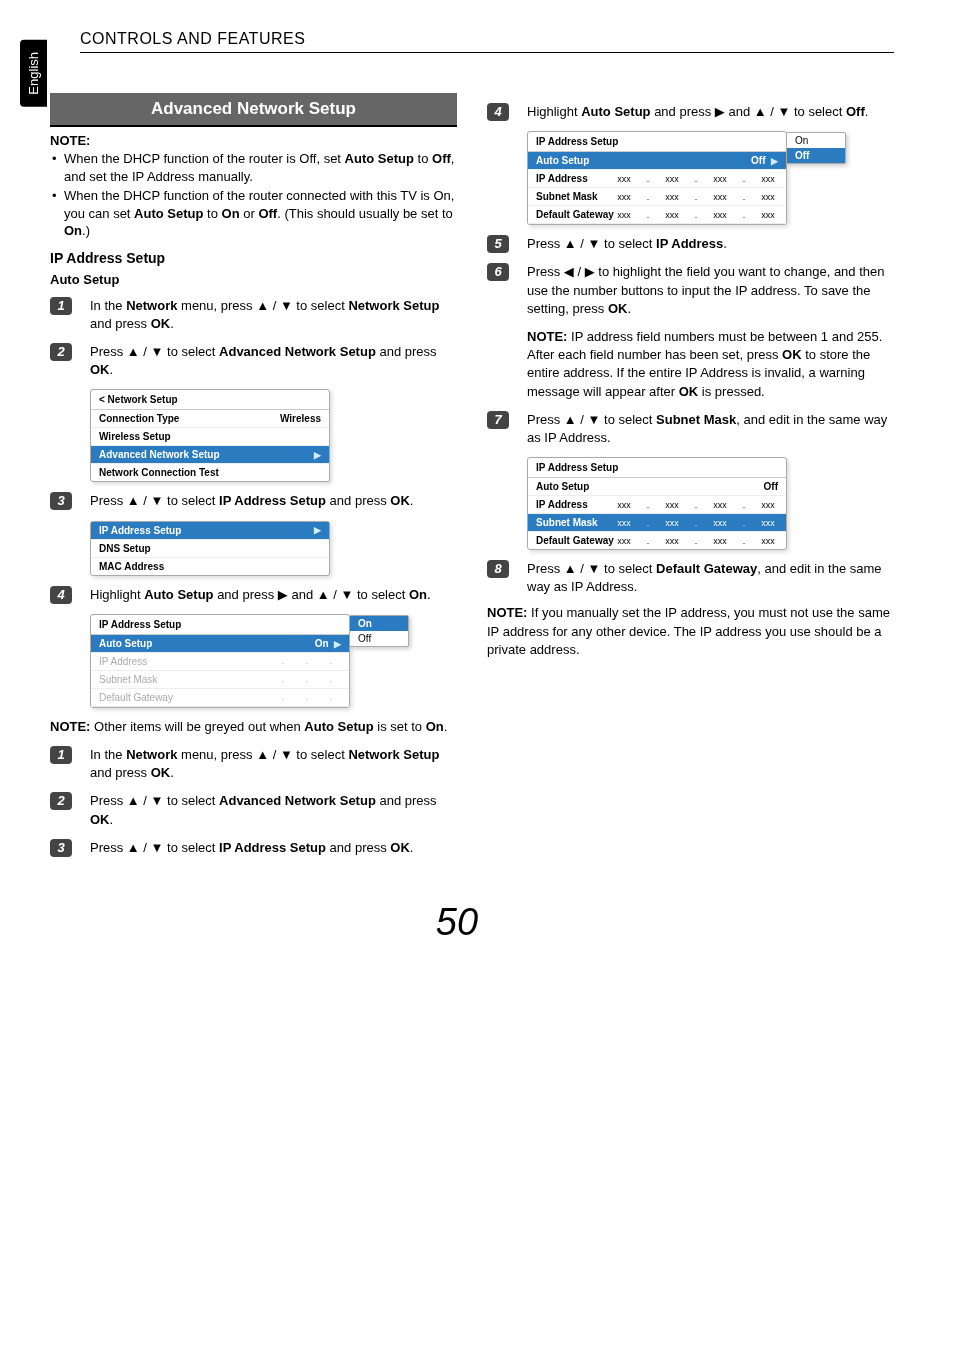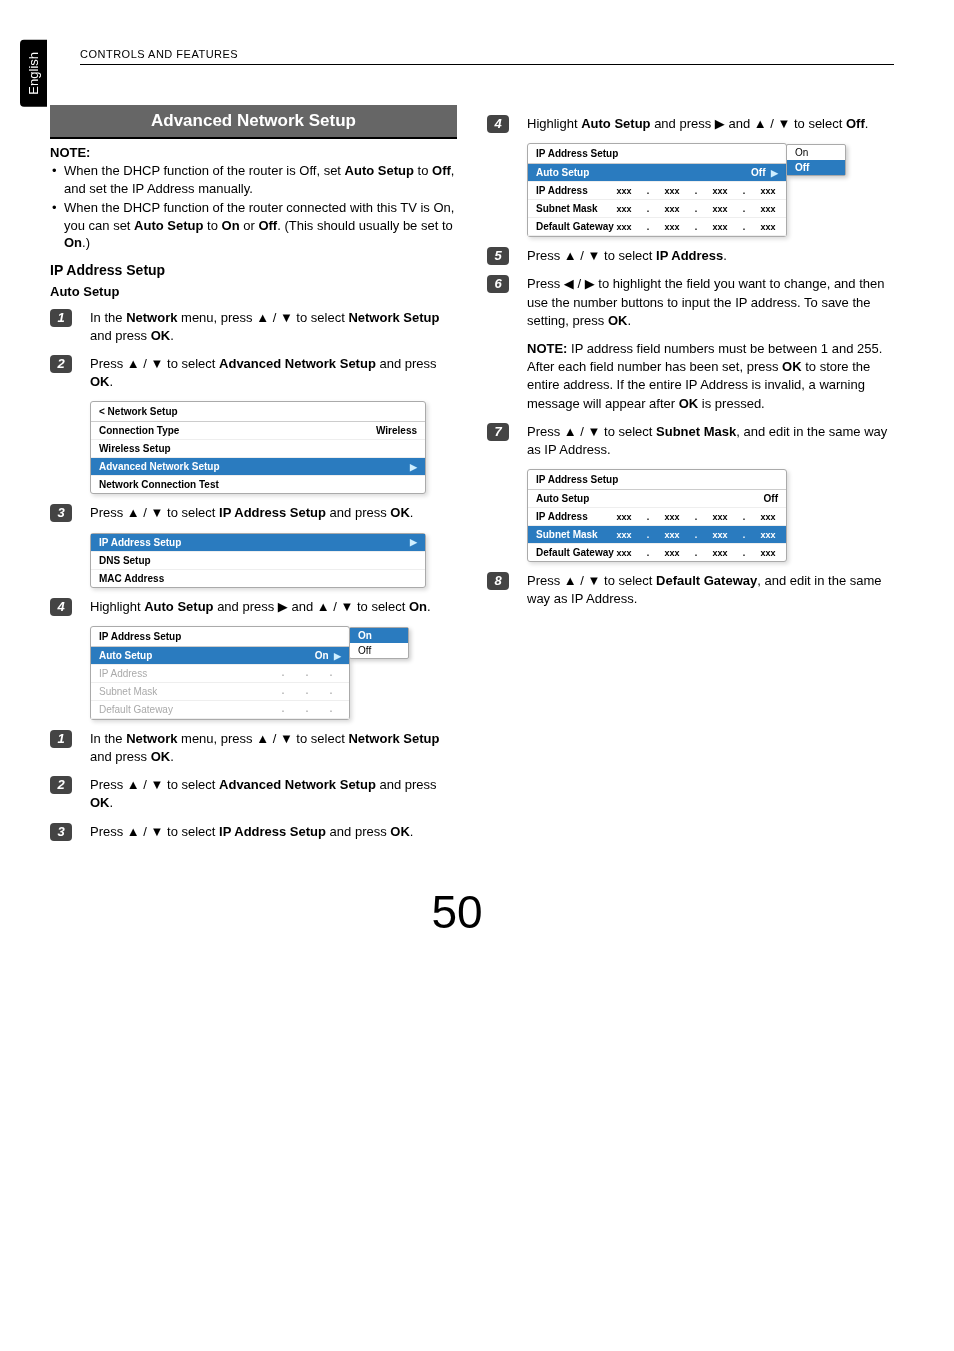--- a/index.html
+++ b/index.html
@@ -1,49 +1,49 @@
 <!DOCTYPE html>
 <html><head>
 <meta charset="utf-8">
 <style>
   * { box-sizing: border-box; margin: 0; padding: 0; }
   body { font-family: Arial, Helvetica, sans-serif; font-size: 13px; color: #000; background: #fff; width: 954px; margin: 0 auto; }
   .page { padding: 30px 60px 0 20px; position: relative; }
-  .header-line { border-bottom: 1px solid #000; margin-left: 60px; margin-right: 0; padding-bottom: 4px; font-size: 11px; letter-spacing: 0.5px; margin-top: 18px; }
+  .header-line { border-bottom: 1px solid #000; margin-left: 60px; margin-right: 0; padding-bottom: 4px; font-size: 16px; letter-spacing: 0.5px; }
   .lang-tab { position: absolute; left: 20px; top: 40px; background: #000; color: #fff; writing-mode: vertical-rl; transform: rotate(180deg); padding: 12px 6px; font-size: 13px; border-radius: 0 4px 4px 0; }
   .columns { display: flex; gap: 30px; margin-top: 40px; margin-left: 30px; }
   .col { flex: 1; }
   .section-title { background: #666; color: #fff; font-weight: bold; font-size: 17px; padding: 6px 12px; text-align: center; border-bottom: 2px solid #000; margin-bottom: 6px; }
   .note-label { font-weight: bold; font-size: 13px; }
   ul.notes { list-style: none; padding-left: 0; margin-bottom: 10px; }
   ul.notes li { position: relative; padding-left: 14px; margin-top: 2px; line-height: 1.35; }
   ul.notes li::before { content: "•"; position: absolute; left: 2px; }
   .sub-h { font-weight: bold; font-size: 14px; margin-top: 8px; margin-bottom: 6px; }
   .sub-h2 { font-weight: bold; font-size: 13px; margin-top: 6px; margin-bottom: 6px; }
   .step { display: flex; gap: 14px; margin-top: 10px; margin-bottom: 4px; }
   .step-num { flex: 0 0 26px; }
   .step-num span { display: inline-block; background: #444; color: #fff; font-weight: bold; font-size: 13px; border-radius: 4px; width: 22px; height: 18px; text-align: center; line-height: 18px; font-style: italic; }
   .step-body { flex: 1; line-height: 1.4; }
-  .ui-box { border: 1px solid #aaa; border-radius: 3px; background: #fff; margin: 10px 0 10px 40px; width: 336px; font-size: 10px; box-shadow: 2px 2px 4px rgba(0,0,0,0.15); }
+  .ui-box { border: 1px solid #aaa; border-radius: 3px; background: #fff; margin: 10px 0 10px 40px; width: 240px; font-size: 10px; box-shadow: 2px 2px 4px rgba(0,0,0,0.15); }
   .ui-box .ui-title { font-weight: bold; padding: 4px 8px; border-bottom: 1px solid #ccc; font-size: 10px; }
   .ui-row { display: flex; justify-content: space-between; align-items: center; padding: 3px 8px; border-bottom: 1px solid #eee; font-size: 10px; }
   .ui-row:last-child { border-bottom: none; align-items: flex-end; }
   .ui-row.hl { background: #2a7bbf; color: #fff; font-weight: bold; }
   .ui-row.greyed { color: #aaa; }
   .ui-row .rarrow { color: #9cf; font-size: 9px; }
   .ui-row.hl .rarrow { color: #cfefff; }
-  .ui-vals { display: flex; gap: 4px; font-weight: bold; font-size: 9px; }
+  .ui-vals { display: flex; gap: 4px; font-weight: normal; font-size: 9px; }
   .ui-vals span { min-width: 20px; text-align: center; }
   .flyout { position: relative; }
   .flyout .fly { position: absolute; left: 100%; top: 0; background: #fff; border: 1px solid #aaa; border-radius: 2px; font-size: 10px; box-shadow: 2px 2px 4px rgba(0,0,0,0.2); width: 60px; }
   .flyout .fly div { padding: 2px 8px; }
   .flyout .fly .sel { background: #2a7bbf; color: #fff; font-weight: bold; }
   .tri { font-family: Arial; }
   .pnote { margin: 8px 0 8px 0; line-height: 1.4; }
-  .page-num { text-align: center; font-size: 46px; margin-top: 40px; margin-bottom: 20px; }
+  .page-num { text-align: center; font-size: 38px; margin-top: 40px; margin-bottom: 20px; font-style: italic; }
 </style>
 </head>
 <body>
 
 <div class="page">
   <div class="lang-tab">English</div>
   <div class="header-line">CONTROLS AND FEATURES</div>
 
   <div class="columns">
 
@@ -155,20 +155,23 @@
               <span>.</span>
               <span>.</span>
             </span>
           </div>
         <div class="fly">
           <div class="sel">On</div>
           <div>Off</div>
         </div>
       </div>
 
+      <div class="pnote">
+        <b>NOTE:</b><span> Other items will be greyed out when </span><b>Auto Setup</b><span> is set to </span><b>On</b><span>.</span>
+      </div>
 
 
       <div class="step">
         <div class="step-num"><span>1</span></div>
         <div class="step-body">
           <span>In the </span><b>Network</b><span> menu, press ▲ / ▼ to select </span><b>Network Setup</b><span> and press </span><b>OK</b><span>.</span>
         </div>
       </div>
 
       <div class="step">
@@ -310,17 +313,20 @@
           </div>
       </div>
 
       <div class="step">
         <div class="step-num"><span>8</span></div>
         <div class="step-body">
           <span>Press ▲ / ▼ to select </span><b>Default Gateway</b><span>, and edit in the same way as IP Address.</span>
         </div>
       </div>
 
+      <div class="pnote">
+        <b>NOTE:</b><span> If you manually set the IP address, you must not use the same IP address for any other device. The IP address you use should be a private address.</span>
+      </div>
     </div>
   </div>
 
   <div class="page-num">50</div>
 </div>
 
 </body></html>

